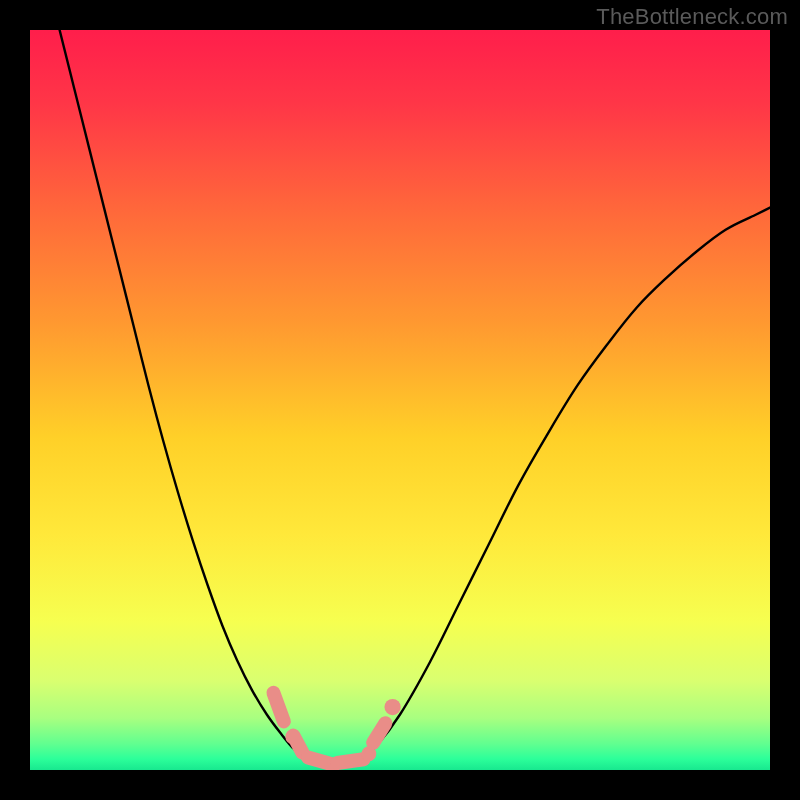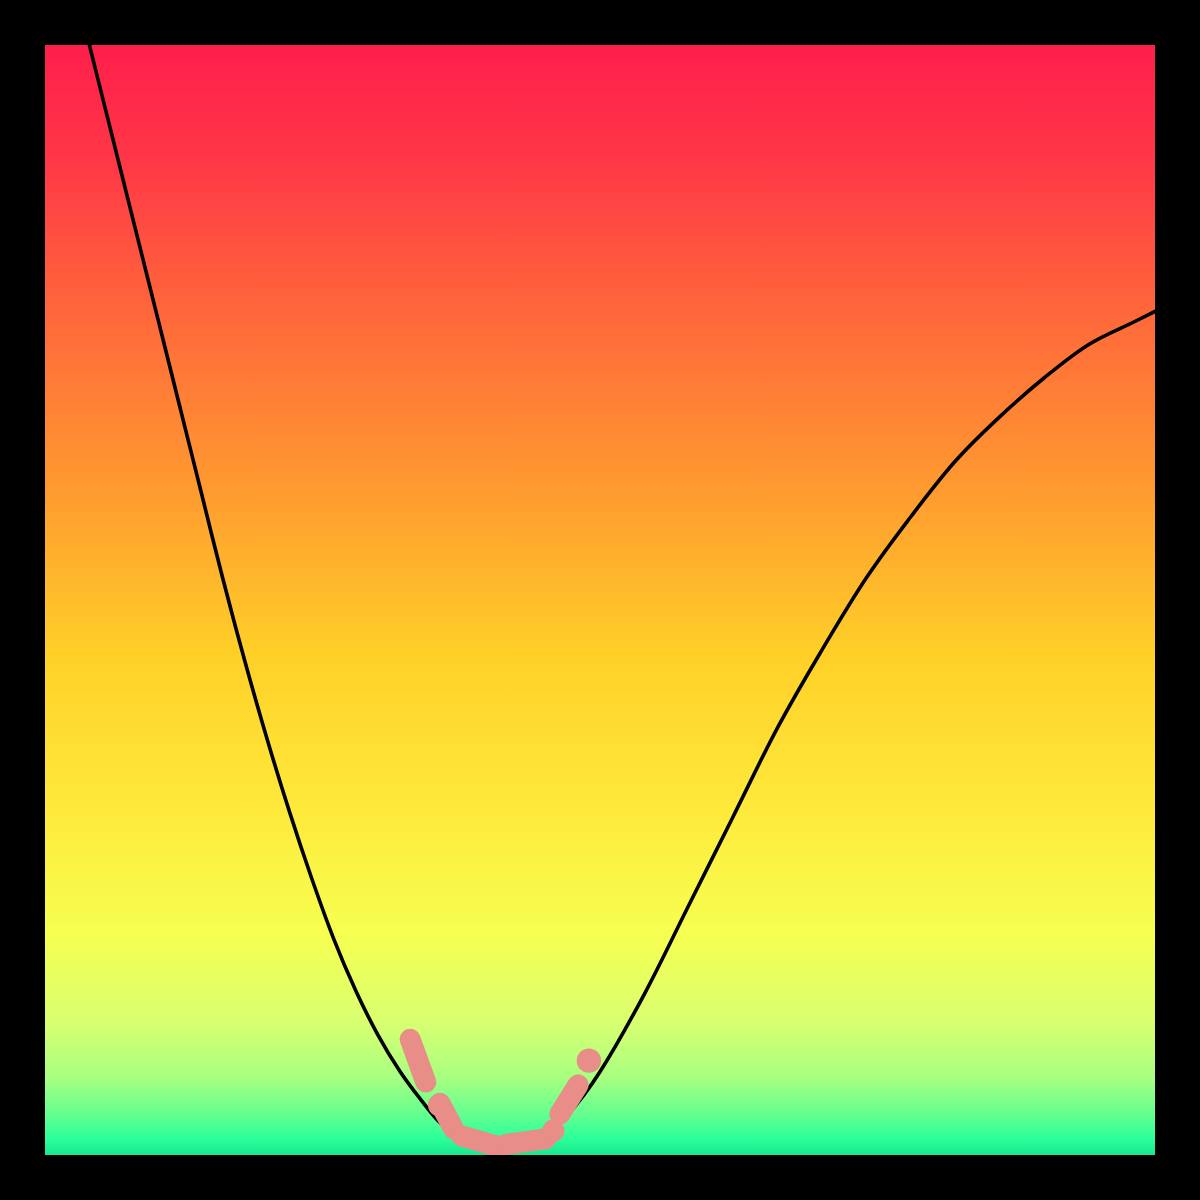--- a/index.html
+++ b/index.html
@@ -50,20 +50,21 @@
     font-weight: 500;
     letter-spacing: 0.2px;
     user-select: none;
   }
 </style>
 </head>
 <body>
 
 <div class="frame">
 
+  <div class="watermark">TheBottleneck.com</div>
 
   <div class="plot">
 
     <svg class="bg" viewBox="0 0 740 740" preserveAspectRatio="none">
       <defs>
         <linearGradient id="grad" x1="0" y1="0" x2="0" y2="1">
             <stop offset="0.00%" stop-color="#ff1e4b"></stop>
             <stop offset="10.00%" stop-color="#ff3647"></stop>
             <stop offset="25.00%" stop-color="#ff6a3a"></stop>
             <stop offset="40.00%" stop-color="#ff9a30"></stop>

